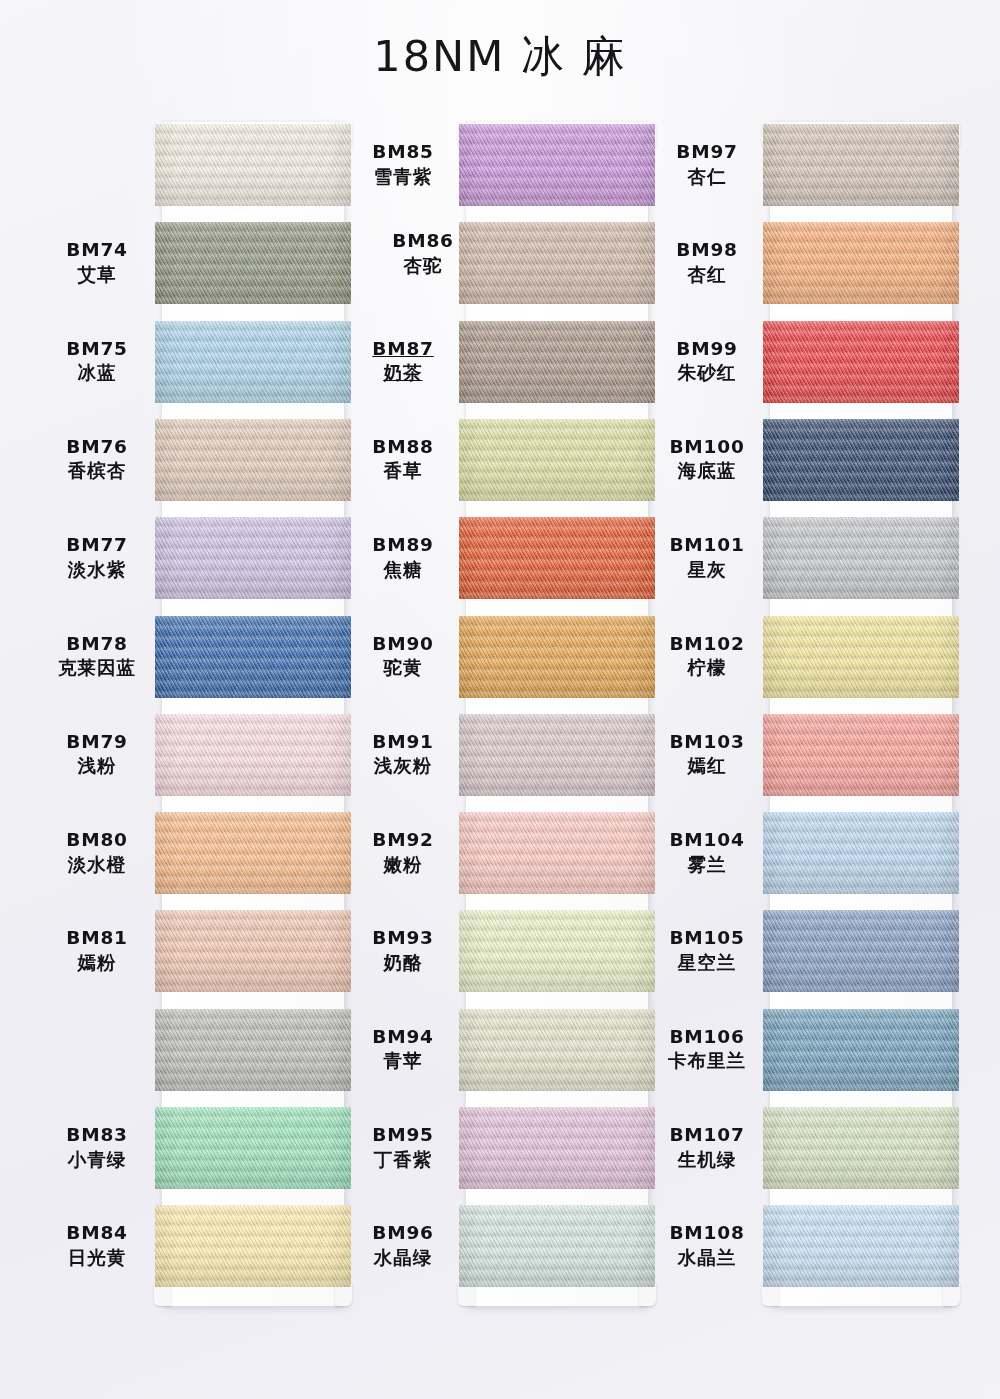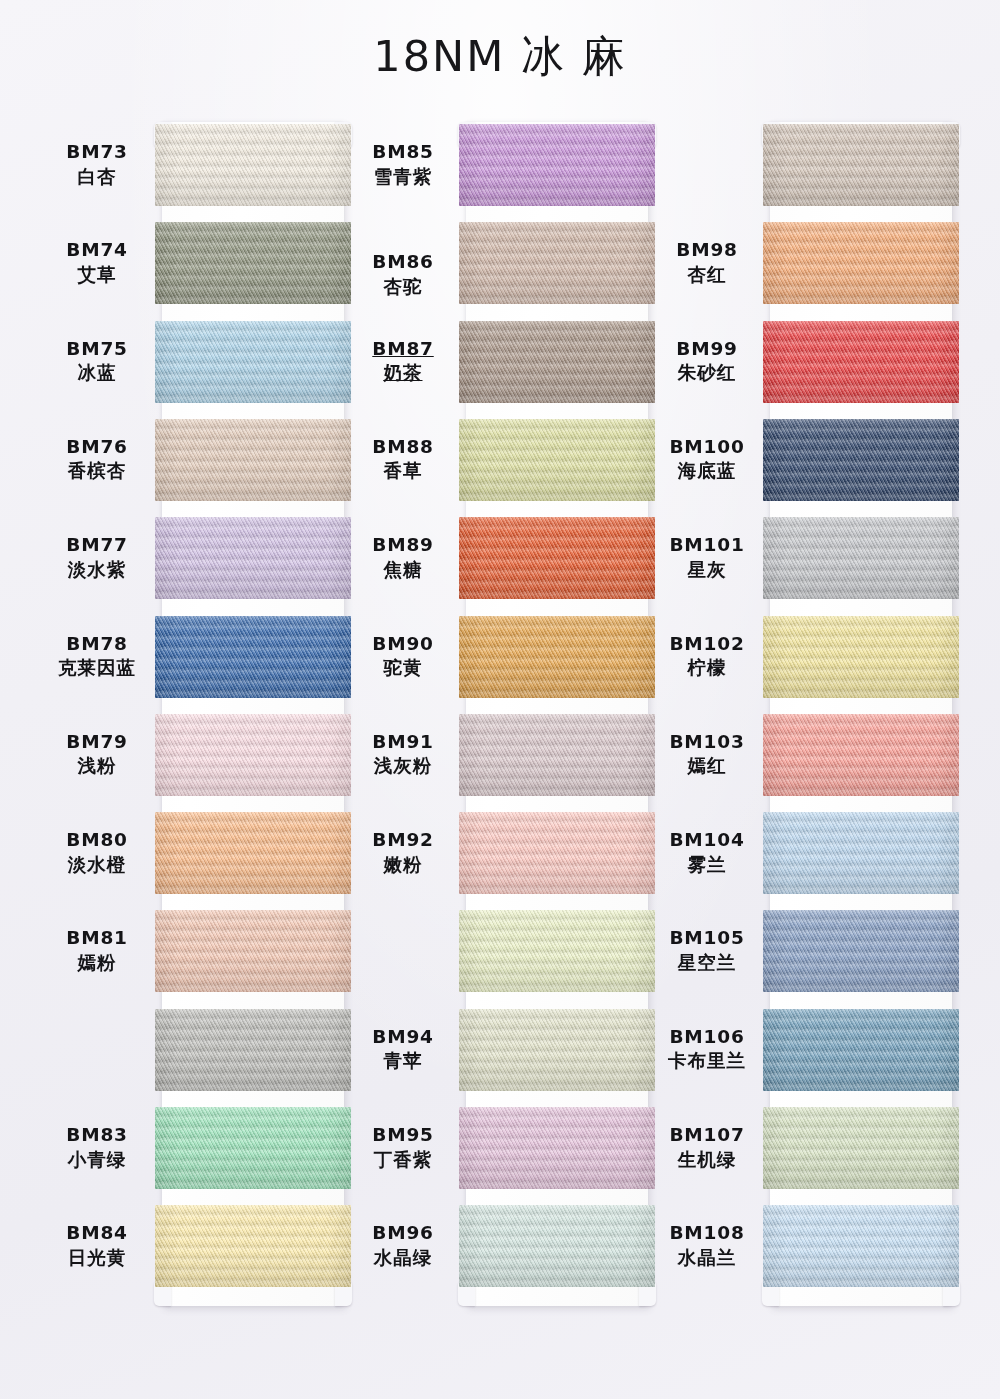--- a/index.html
+++ b/index.html
@@ -177,24 +177,20 @@
       <div class="tab tl"></div>
       <div class="tab tr"></div>
       <div class="tab bl"></div>
       <div class="tab br"></div>
     </div>
   </div>
 <div class="swatch" style="left: 155px; top: 6px;">
       <div class="swatch-fill" style="background-color: rgb(240, 233, 220);"></div>
       <div class="swatch-shade"></div>
     </div>
-    <div class="label lab-0" style="top: 23px;">
-      <span class="code">BM73</span>
-      <span class="name">白杏</span>
-    </div>
     <div class="swatch" style="left: 155px; top: 104.3px;">
       <div class="swatch-fill" style="background-color: rgb(139, 144, 122);"></div>
       <div class="swatch-shade"></div>
     </div>
     <div class="label lab-0" style="top: 121.3px;">
       <span class="code">BM74</span>
       <span class="name">艾草</span>
     </div>
     <div class="swatch" style="left: 155px; top: 202.6px;">
       <div class="swatch-fill" style="background-color: rgb(166, 207, 230);"></div>
@@ -277,21 +273,21 @@
       <div class="swatch-shade"></div>
     </div>
     <div class="label lab-1" style="top: 23px;">
       <span class="code">BM85</span>
       <span class="name">雪青紫</span>
     </div>
     <div class="swatch" style="left: 459px; top: 104.3px;">
       <div class="swatch-fill" style="background-color: rgb(205, 179, 164);"></div>
       <div class="swatch-shade"></div>
     </div>
-    <div class="label lab-1" style="top: 133px;">
+    <div class="label lab-1" style="top: 112px; padding-left: 20px;">
       <span class="code">BM86</span>
       <span class="name">杏驼</span>
     </div>
     <div class="swatch" style="left: 459px; top: 202.6px;">
       <div class="swatch-fill" style="background-color: rgb(165, 145, 131);"></div>
       <div class="swatch-shade"></div>
     </div>
     <div class="label lab-1" style="top: 219.6px; text-decoration: underline;">
       <span class="code">BM87</span>
       <span class="name">奶茶</span>
@@ -333,20 +329,24 @@
       <div class="swatch-shade"></div>
     </div>
     <div class="label lab-1" style="top: 711.1px;">
       <span class="code">BM92</span>
       <span class="name">嫩粉</span>
     </div>
     <div class="swatch" style="left: 459px; top: 792.4px;">
       <div class="swatch-fill" style="background-color: rgb(232, 238, 194);"></div>
       <div class="swatch-shade"></div>
     </div>
+    <div class="label lab-1" style="top: 809.4px;">
+      <span class="code">BM93</span>
+      <span class="name">奶酪</span>
+    </div>
     <div class="swatch" style="left: 459px; top: 890.7px;">
       <div class="swatch-fill" style="background-color: rgb(223, 224, 198);"></div>
       <div class="swatch-shade"></div>
     </div>
     <div class="label lab-1" style="top: 907.7px;">
       <span class="code">BM94</span>
       <span class="name">青苹</span>
     </div>
     <div class="swatch" style="left: 459px; top: 989px;">
       <div class="swatch-fill" style="background-color: rgb(224, 188, 214);"></div>
@@ -361,20 +361,24 @@
       <div class="swatch-shade"></div>
     </div>
     <div class="label lab-1" style="top: 1104.3px;">
       <span class="code">BM96</span>
       <span class="name">水晶绿</span>
     </div>
     <div class="swatch" style="left: 763px; top: 6px;">
       <div class="swatch-fill" style="background-color: rgb(207, 192, 179);"></div>
       <div class="swatch-shade"></div>
     </div>
+    <div class="label lab-2" style="top: 23px;">
+      <span class="code">BM97</span>
+      <span class="name">杏仁</span>
+    </div>
     <div class="swatch" style="left: 763px; top: 104.3px;">
       <div class="swatch-fill" style="background-color: rgb(244, 167, 113);"></div>
       <div class="swatch-shade"></div>
     </div>
     <div class="label lab-2" style="top: 121.3px;">
       <span class="code">BM98</span>
       <span class="name">杏红</span>
     </div>
     <div class="swatch" style="left: 763px; top: 202.6px;">
       <div class="swatch-fill" style="background-color: rgb(232, 57, 60);"></div>

